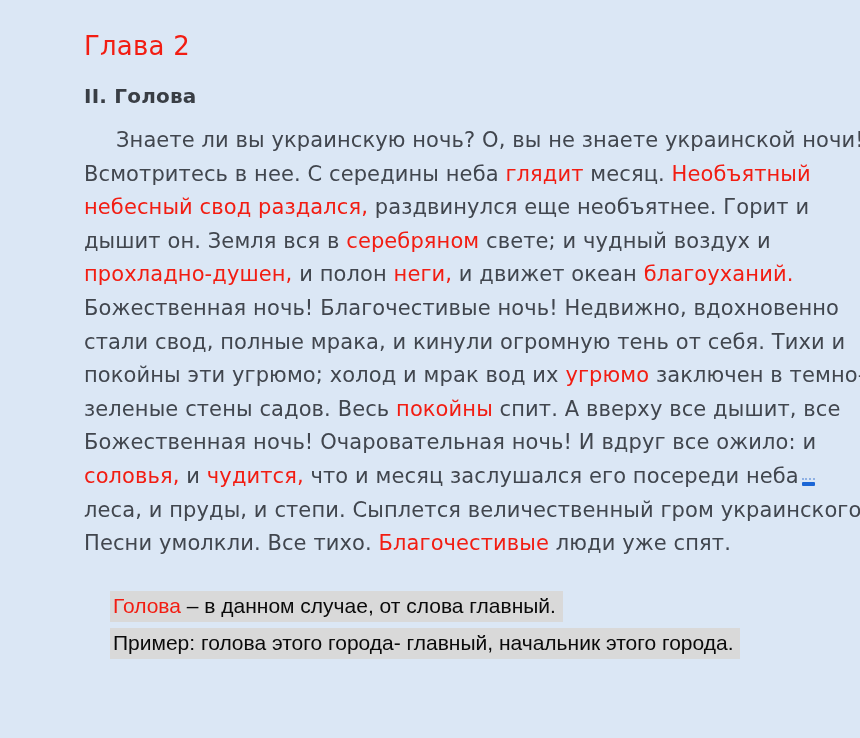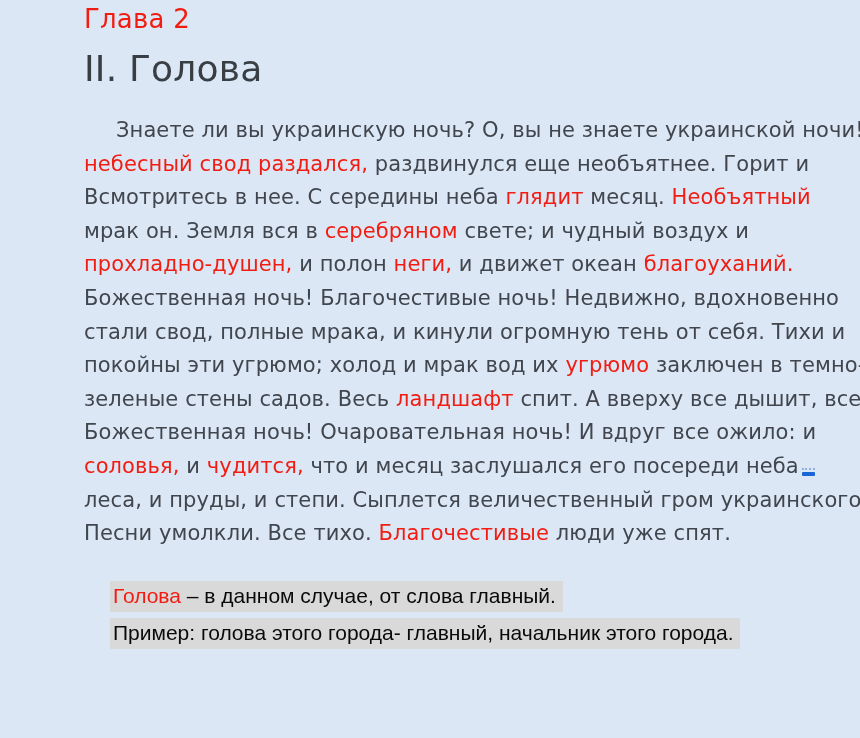--- a/index.html
+++ b/index.html
@@ -10,35 +10,35 @@
     width: 860px;
     height: 738px;
     background: var(--page-bg, #dbe7f5);
     overflow: hidden;
     font-family: "DejaVu Sans", sans-serif;
   }
   .page {
     box-sizing: border-box;
     width: 860px;
     height: 738px;
-    padding: 3px 60px 0 84px;
+    padding: 30px 60px 0 84px;
   }
   h1.chapter {
     margin: 0 0 16px 0;
     font-size: 26px;
     line-height: 32px;
     font-weight: 500;
     color: var(--red, #f21d12);
     letter-spacing: 0.2px;
   }
   h2.section {
-    margin: 0 0 27px 0;
-    font-size: 36px;
+    margin: 0 0 10px 0;
+    font-size: 20px;
     line-height: 36px;
-    font-weight: 400;
+    font-weight: 700;
     color: var(--heading, #393e45);
     letter-spacing: 0.2px;
   }
   .body-text {
     font-size: 21px;
     line-height: 33.6px;
     color: var(--body, #41464e);
     letter-spacing: 0.1px;
   }
   .line {
@@ -87,28 +87,28 @@
 </style>
 </head>
 <body>
 
 <div class="page">
   <h1 class="chapter">Глава 2</h1>
   <h2 class="section">II. Голова</h2>
 
   <div class="body-text">
       <div class="line indent"><span>Знаете ли вы украинскую ночь? О, вы не знаете украинской ночи!</span></div>
+      <div class="line"><span>Всмотритесь в нее. С середины неба </span><span class="red">глядит</span><span> месяц. </span><span class="red">Необъятный</span></div>
       <div class="line"><span class="red">небесный свод раздался,</span><span> раздвинулся еще необъятнее. Горит и</span></div>
-      <div class="line"><span>Всмотритесь в нее. С середины неба </span><span class="red">глядит</span><span> месяц. </span><span class="red">Необъятный</span></div>
-      <div class="line"><span>мрак он. Земля вся в </span><span class="red">серебряном</span><span> свете; и чудный воздух и</span></div>
+      <div class="line"><span>дышит он. Земля вся в </span><span class="red">серебряном</span><span> свете; и чудный воздух и</span></div>
       <div class="line"><span class="red">прохладно-душен,</span><span> и полон </span><span class="red">неги,</span><span> и движет океан </span><span class="red">благоуханий.</span></div>
       <div class="line"><span>Божественная ночь! Благочестивые ночь! Недвижно, вдохновенно</span></div>
       <div class="line"><span>стали свод, полные мрака, и кинули огромную тень от себя. Тихи и</span></div>
       <div class="line"><span>покойны эти угрюмо; холод и мрак вод их </span><span class="red">угрюмо</span><span> заключен в темно-</span></div>
-      <div class="line"><span>зеленые стены садов. Весь </span><span class="red">ландшафт</span><span> спит. А вверху все дышит, все</span></div>
+      <div class="line"><span>зеленые стены садов. Весь </span><span class="red">покойны</span><span> спит. А вверху все дышит, все</span></div>
       <div class="line"><span>Божественная ночь! Очаровательная ночь! И вдруг все ожило: и</span></div>
       <div class="line"><span class="red">соловья,</span><span> и </span><span class="red">чудится,</span><span> что и месяц заслушался его посереди неба</span><span class="marker"><i class="m-top"></i><i class="m-bot"></i></span></div>
       <div class="line"><span>леса, и пруды, и степи. Сыплется величественный гром украинского</span></div>
       <div class="line"><span>Песни умолкли. Все тихо. </span><span class="red">Благочестивые</span><span> люди уже спят.</span></div>
     </div>
 
   <div class="notes">
       <div class="note-line">
         <span class="red">Голова</span>
         <span> – в данном случае, от слова главный.</span>

